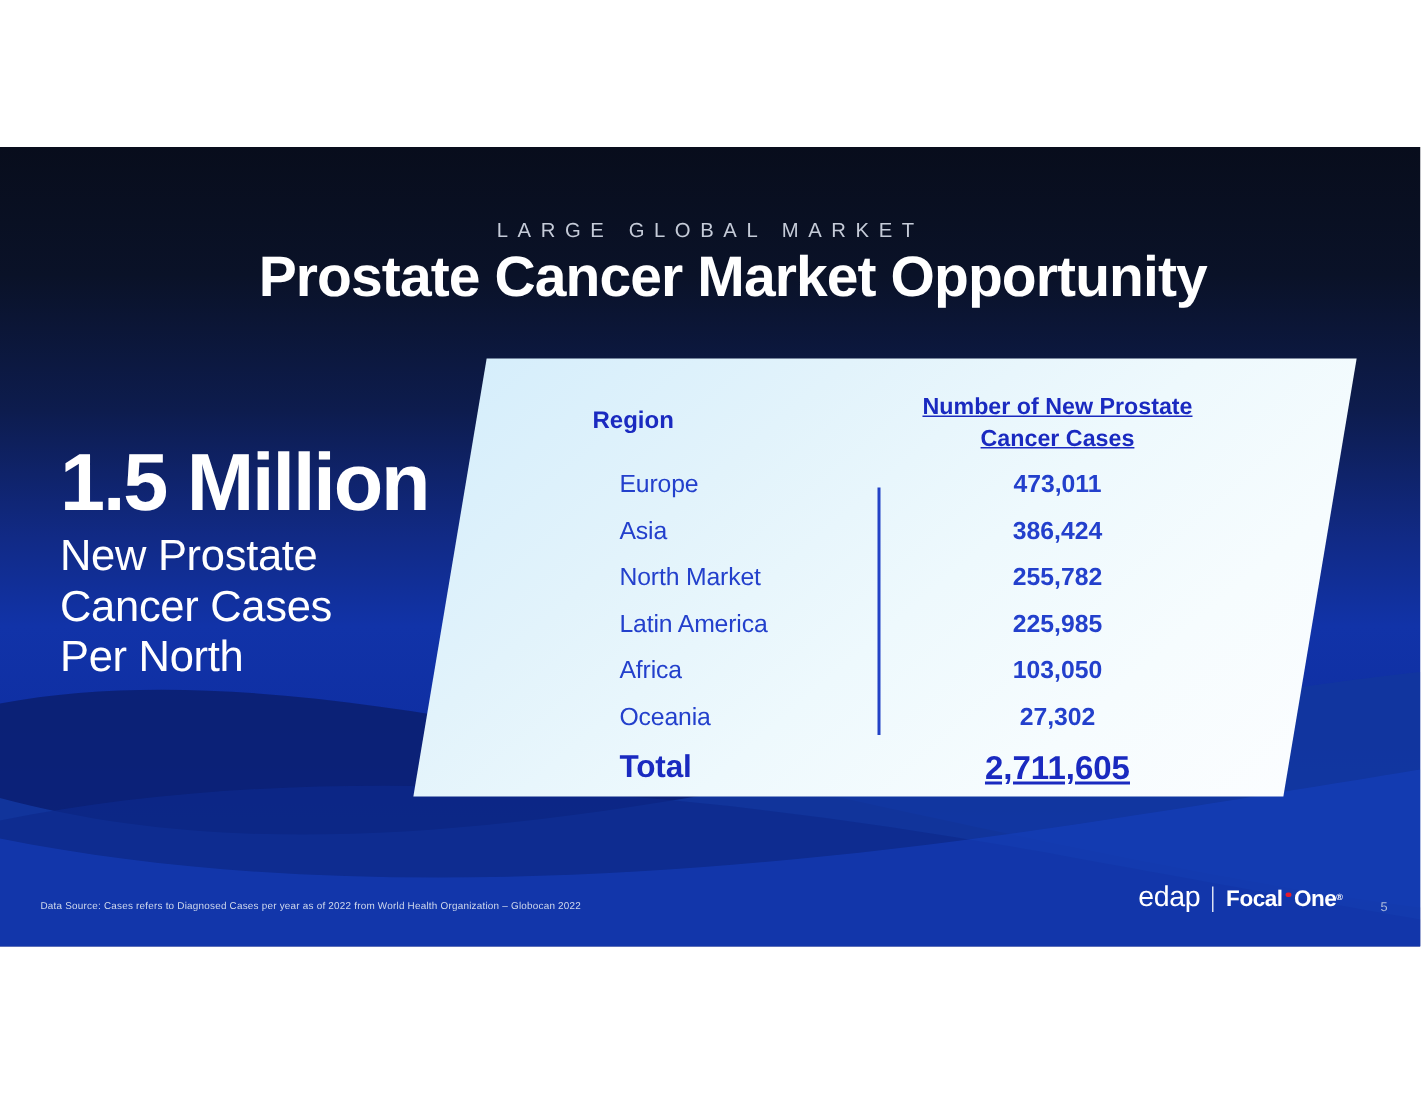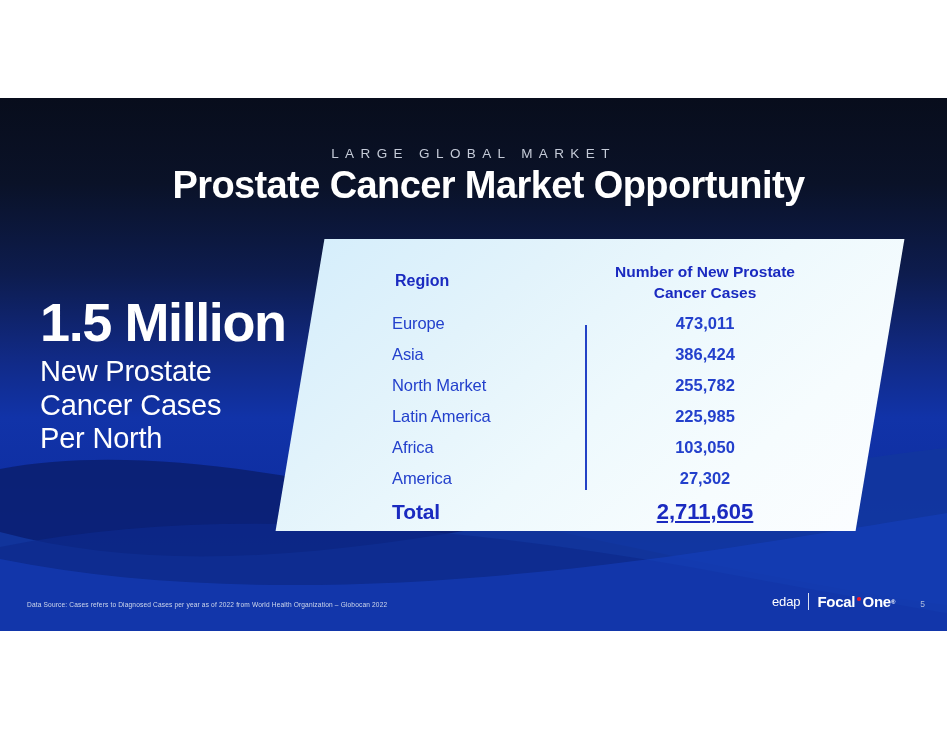--- a/index.html
+++ b/index.html
@@ -90,31 +90,32 @@
   .thead { position:relative; height:62px; }
   .th-region {
     position:absolute; left:95px; top:23px;
     font-size:16px; font-weight:bold; color:#1a2ac0;
   }
   .th-cases {
     position:absolute; left:250px; top:12px; width:310px;
     text-align:center;
     font-size:15.5px; font-weight:bold; color:#1a2ac0;
     line-height:1.36;
+    text-decoration:underline;
   }
 
   .divider {
     position:absolute; left:285px; top:76px;
     width:1.6px; height:165px;
     background:#2342c6;
   }
 
   .row { position:relative; height:31px; }
   .row .region {
-    position:absolute; left:92px; top:3px;
+    position:absolute; left:113px; top:3px;
     font-size:16.5px; color:#2340cc; font-weight:400;
     letter-spacing:-0.1px;
   }
   .row .value {
     position:absolute; left:250px; top:3px; width:310px;
     text-align:center;
     font-size:16.5px; color:#2340cc; font-weight:700;
   }
   .row.total { height:40px; }
   .row.total .region {
@@ -130,21 +131,21 @@
     position:absolute; left:27px; bottom:23px;
     font-size:6.6px; color:#cfd8ec; letter-spacing:0.15px;
     white-space:nowrap;
   }
   .brand {
     position:absolute; right:52px; bottom:21px;
     display:flex; align-items:center; gap:8px;
     color:#ffffff;
   }
   .brand .edap {
-    font-size:13px; font-weight:300; letter-spacing:-0.2px; color:#ffffff;
+    font-size:19px; font-weight:300; letter-spacing:-0.2px; color:#ffffff;
   }
   .brand .bar { width:1.2px; height:17px; background:#ffffff; opacity:.85; }
   .brand .focal {
     font-size:15px; font-weight:bold; letter-spacing:-0.3px; color:#ffffff;
     display:flex; align-items:center;
   }
   .brand .dot {
     display:inline-block; width:3.5px; height:3.5px; border-radius:50%;
     background:#e8192c; margin:0 2px 5px 2px;
   }
@@ -224,21 +225,21 @@
           </div>
           <div class="row">
             <div class="region">Latin America</div>
             <div class="value">225,985</div>
           </div>
           <div class="row">
             <div class="region">Africa</div>
             <div class="value">103,050</div>
           </div>
           <div class="row">
-            <div class="region">America</div>
+            <div class="region">Oceania</div>
             <div class="value">27,302</div>
           </div>
 
           <div class="row total">
             <div class="region">Total</div>
             <div class="value">2,711,605</div>
           </div>
 
         </div>
       </div>

